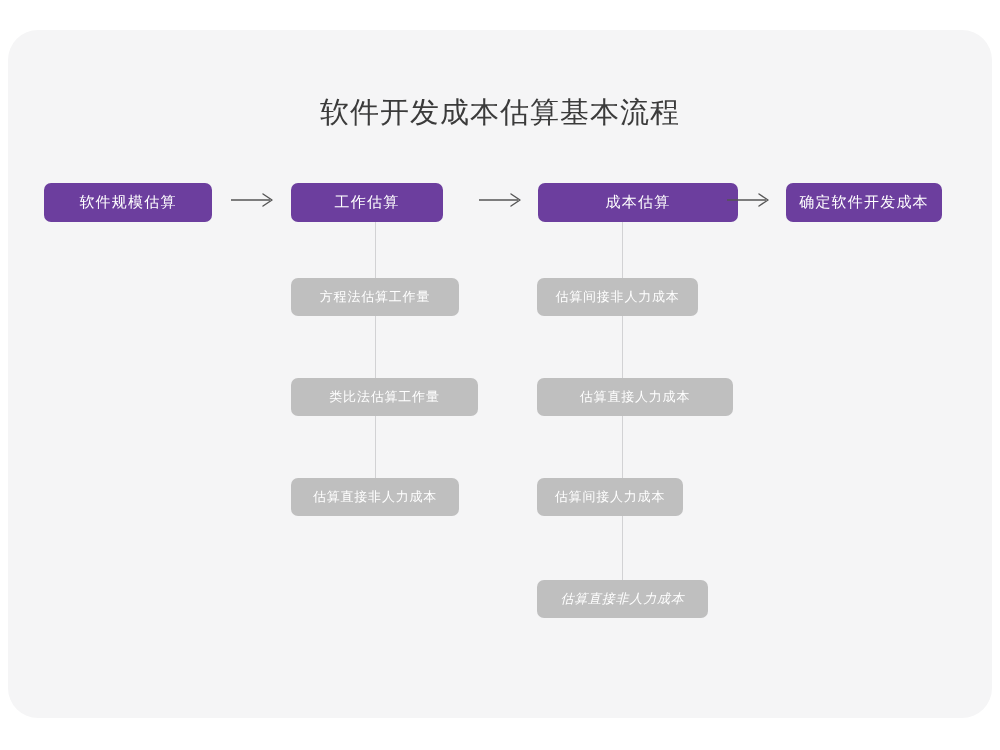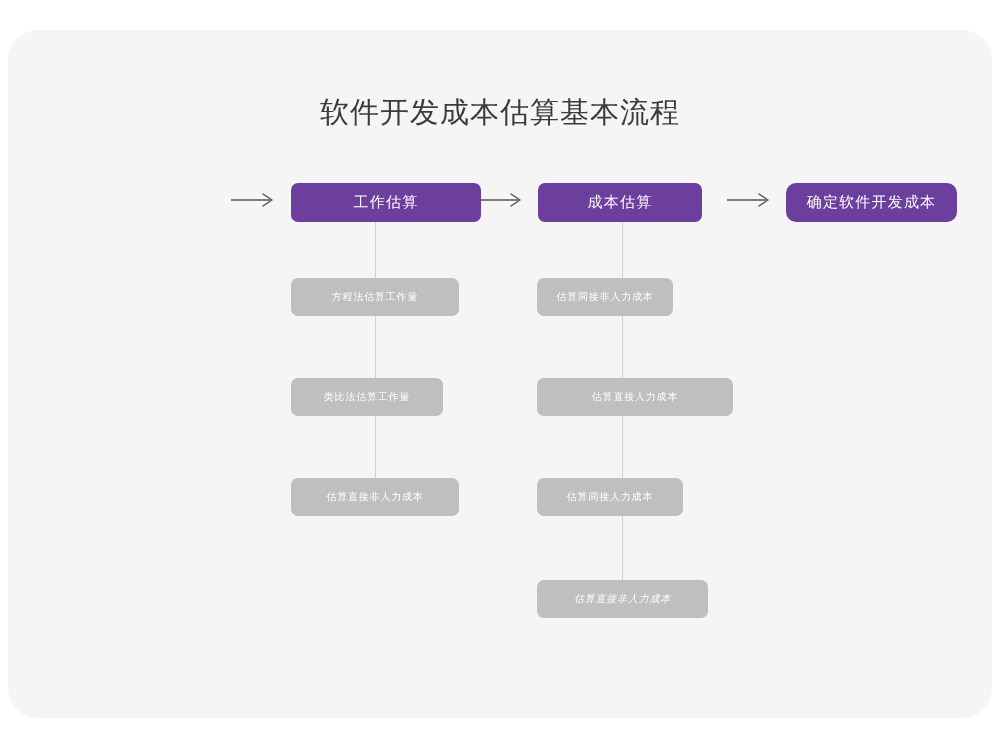--- a/index.html
+++ b/index.html
@@ -60,21 +60,21 @@
     user-select: none;
   }
   .node.primary {
     background: #6c3e9e;
     font-size: 15px;
     letter-spacing: 1.2px;
     height: 39px;
   }
   .node.secondary {
     background: #bfbfbf;
-    font-size: 10px;
+    font-size: 13px;
     letter-spacing: 0.8px;
     height: 38px;
   }
 
   
   .arrow-h {
     position: absolute;
     height: 20px;
     top: 190px;
     pointer-events: none;
@@ -93,30 +93,33 @@
 
 <div id="canvas">
 
   <div id="card"></div>
 
   <div id="title">软件开发成本估算基本流程</div>
 
   <div class="vline" style="left:375px; top:210px; height:290px;"></div>
   <div class="vline" style="left:622px; top:210px; height:392px;"></div>
 
+  <div class="node primary" style="left:44px; top:183px; width:168px;">
+    <span>软件规模估算</span>
+  </div>
 
-  <div class="node primary" style="left:291px; top:183px; width:190px;">
+  <div class="node primary" style="left:291px; top:183px; width:152px;">
     <span>工作估算</span>
   </div>
 
-  <div class="node primary" style="left:538px; top:183px; width:164px;">
+  <div class="node primary" style="left:538px; top:183px; width:200px;">
     <span>成本估算</span>
   </div>
 
-  <div class="node primary" style="left:786px; top:183px; width:171px;border-radius:10px;">
+  <div class="node primary" style="left:786px; top:183px; width:156px;">
     <span>确定软件开发成本</span>
   </div>
 
   <div class="arrow-h" style="left:230px; width:48px;">
     <svg width="48" height="20" viewBox="0 0 48 20">
       <path d="M1 10 L40 10" stroke="#555555" stroke-width="1.4" fill="none"></path>
       <path d="M33 4 L42 10 L33 16" stroke="#555555" stroke-width="1.4" fill="none" stroke-linecap="round" stroke-linejoin="round"></path>
     </svg>
   </div>
 
@@ -131,29 +134,29 @@
     <svg width="48" height="20" viewBox="0 0 48 20">
       <path d="M1 10 L40 10" stroke="#555555" stroke-width="1.4" fill="none"></path>
       <path d="M33 4 L42 10 L33 16" stroke="#555555" stroke-width="1.4" fill="none" stroke-linecap="round" stroke-linejoin="round"></path>
     </svg>
   </div>
 
   <div class="node secondary" style="left:291px; top:278px; width:168px;">
     <span>方程法估算工作量</span>
   </div>
 
-  <div class="node secondary" style="left:291px; top:378px; width:152px;">
+  <div class="node secondary" style="left:291px; top:378px; width:187px;">
     <span>类比法估算工作量</span>
   </div>
 
   <div class="node secondary" style="left:291px; top:478px; width:168px;">
     <span>估算直接非人力成本</span>
   </div>
 
-  <div class="node secondary" style="left:537px; top:278px; width:136px;">
+  <div class="node secondary" style="left:537px; top:278px; width:161px;">
     <span>估算间接非人力成本</span>
   </div>
 
   <div class="node secondary" style="left:537px; top:378px; width:196px;">
     <span>估算直接人力成本</span>
   </div>
 
   <div class="node secondary" style="left:537px; top:478px; width:146px;">
     <span>估算间接人力成本</span>
   </div>

